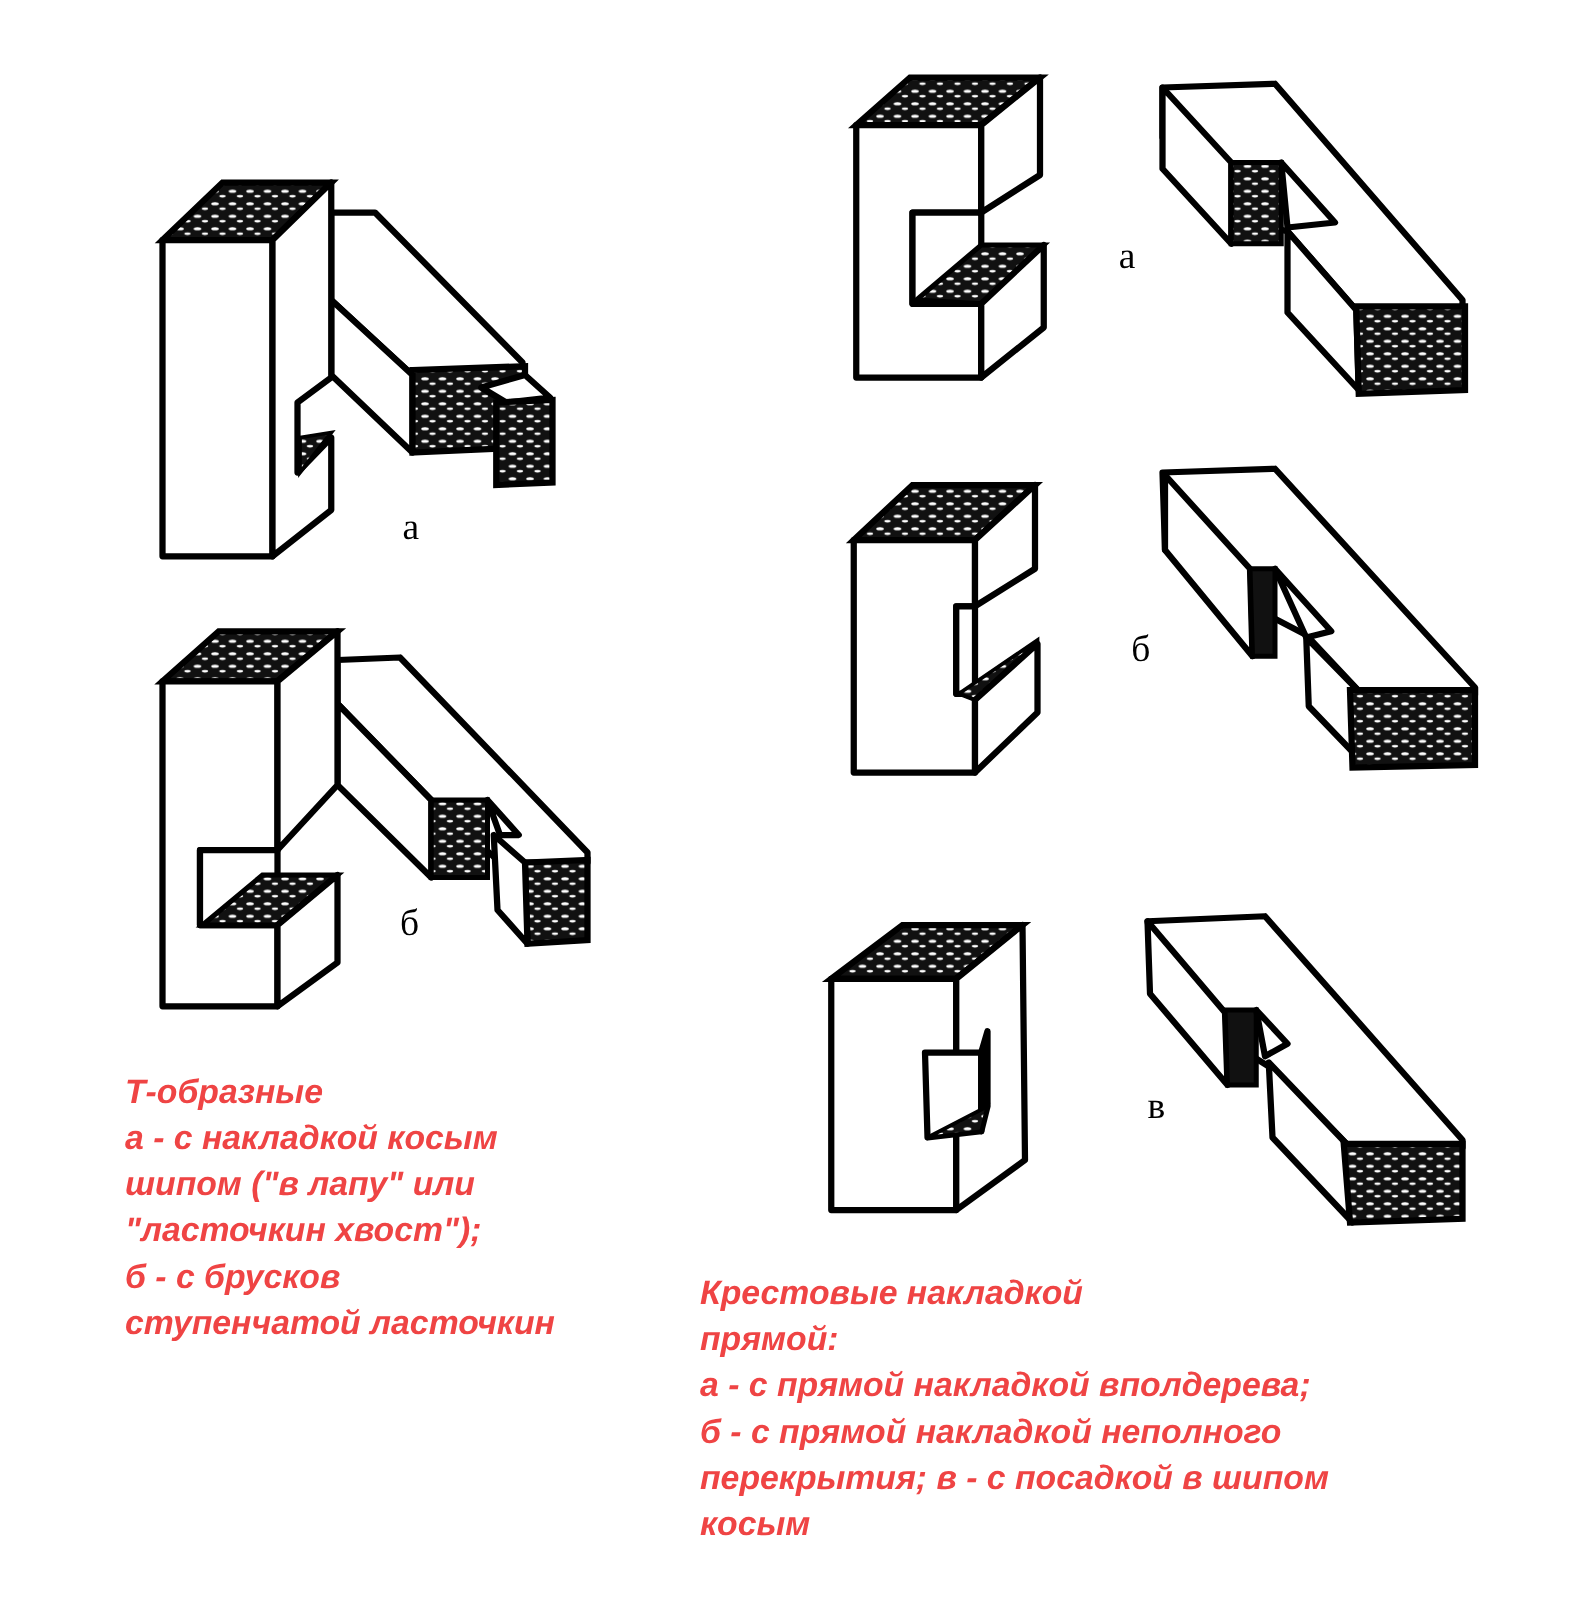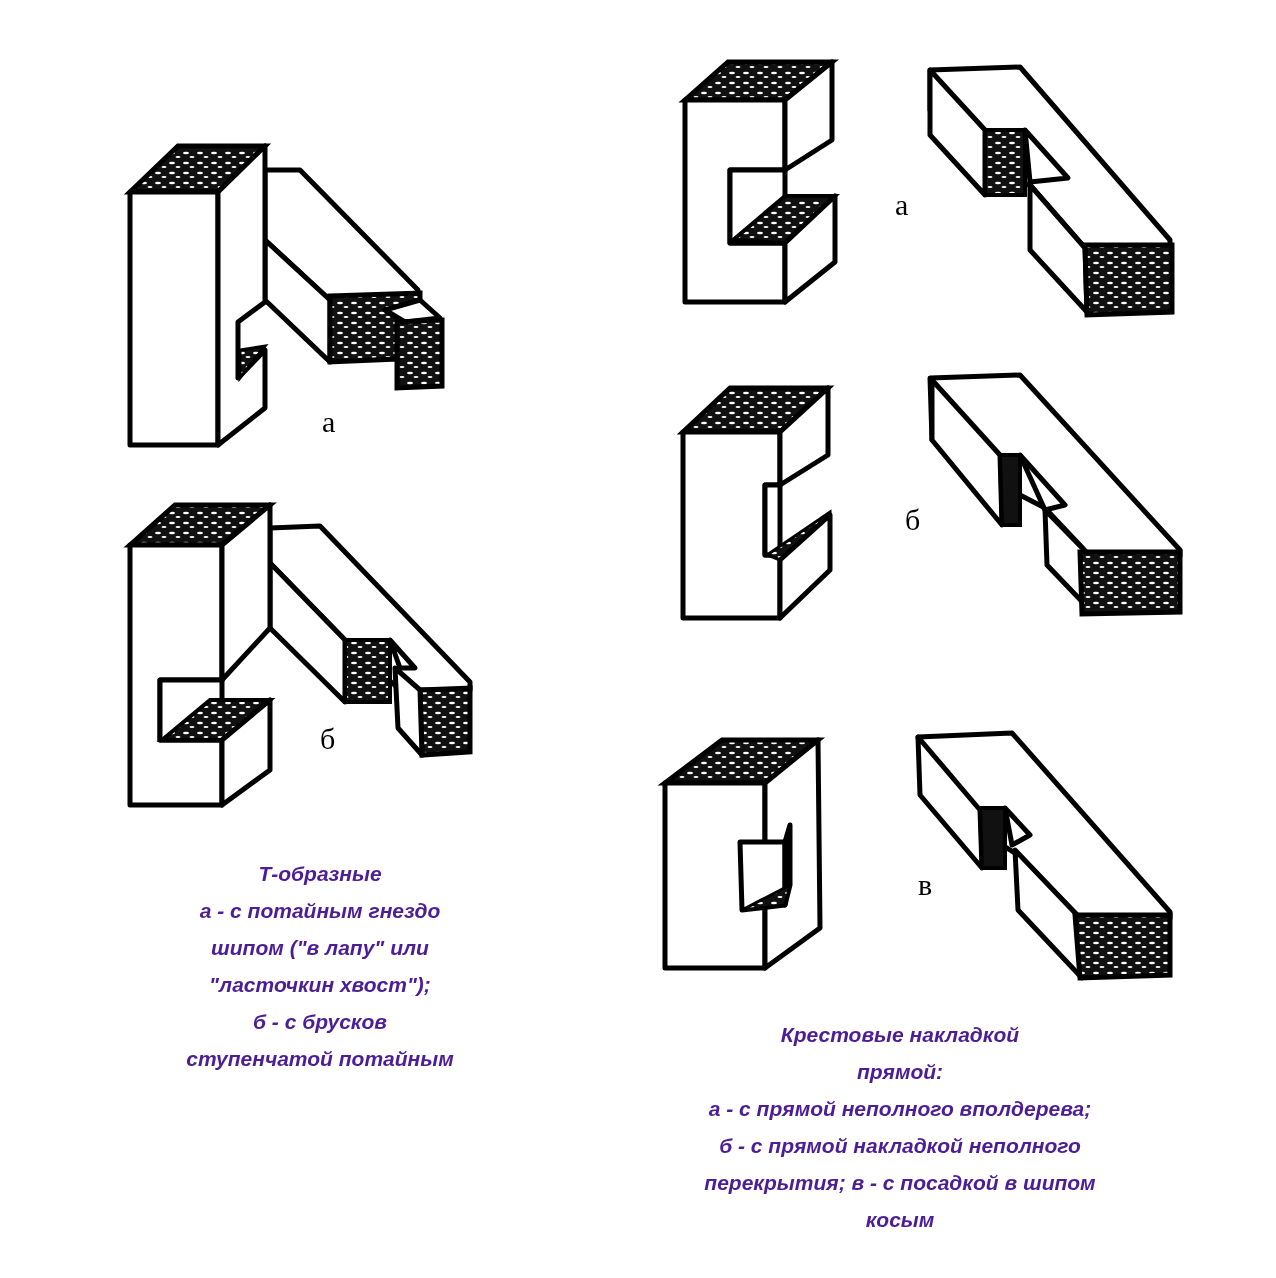--- a/index.html
+++ b/index.html
@@ -1,21 +1,21 @@
 <!DOCTYPE html>
 <html><head>
   <meta charset="utf-8">
   <style>
     html, body { margin: 0; padding: 0; background: #ffffff; }
     body { width: 1276px; height: 1278px; position: relative; overflow: hidden;
            font-family: "Liberation Sans", sans-serif; color: #000; }
     svg.fig { position: absolute; left: 0; top: 0; }
     .label { position: absolute; font-family: "Liberation Serif", serif; font-size: 30px; color: #000; }
-    .caption { position: absolute; text-align: center; font-family: "Liberation Sans", sans-serif;
-               font-weight: bold; font-style: italic; font-size: 21px; line-height: 37px; color: #4c1d95; }
+    .caption { position: absolute; font-family: "Liberation Sans", sans-serif;
+               font-weight: bold; font-style: italic; font-size: 27px; line-height: 37px; color: #ef4444; }
     .caption div { white-space: nowrap; }
     .edge { fill: #fff; stroke: #000; stroke-width: 5; stroke-linejoin: round; }
   </style>
 </head>
 <body>
 
 <svg class="fig" width="1276" height="1278" viewBox="0 0 1276 1278">
   <defs>
     <pattern id="wood" width="14" height="10" patternUnits="userSpaceOnUse">
       <rect width="14" height="10" fill="#111"></rect>
@@ -104,27 +104,27 @@
 </svg>
 
 <div class="label" style="left:322px;top:405px;">а</div>
 <div class="label" style="left:320px;top:722px;">б</div>
 <div class="label" style="left:895px;top:188px;">а</div>
 <div class="label" style="left:905px;top:503px;">б</div>
 <div class="label" style="left:918px;top:868px;">в</div>
 
 <div class="caption" style="left:100px;top:855px;width:440px;">
   <div>Т-образные</div>
-  <div>а - с потайным гнездо</div>
+  <div>а - с накладкой косым</div>
   <div>шипом ("в лапу" или</div>
   <div>"ласточкин хвост");</div>
   <div>б - с брусков</div>
-  <div>ступенчатой потайным</div>
+  <div>ступенчатой ласточкин</div>
 </div>
 
 <div class="caption" style="left:560px;top:1016px;width:680px;">
   <div>Крестовые накладкой</div>
   <div>прямой:</div>
-  <div>а - с прямой неполного вполдерева;</div>
+  <div>а - с прямой накладкой вполдерева;</div>
   <div>б - с прямой накладкой неполного</div>
   <div>перекрытия; в - с посадкой в шипом</div>
   <div>косым</div>
 </div>
 
 </body></html>

